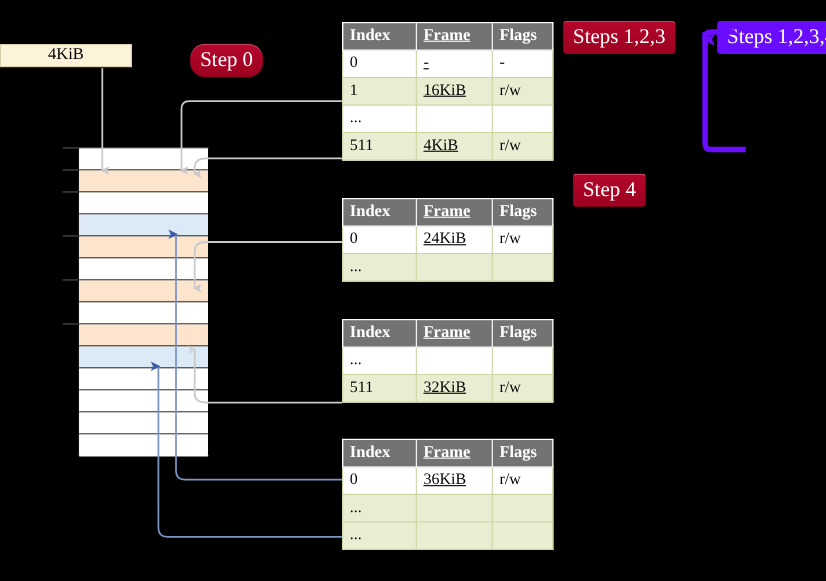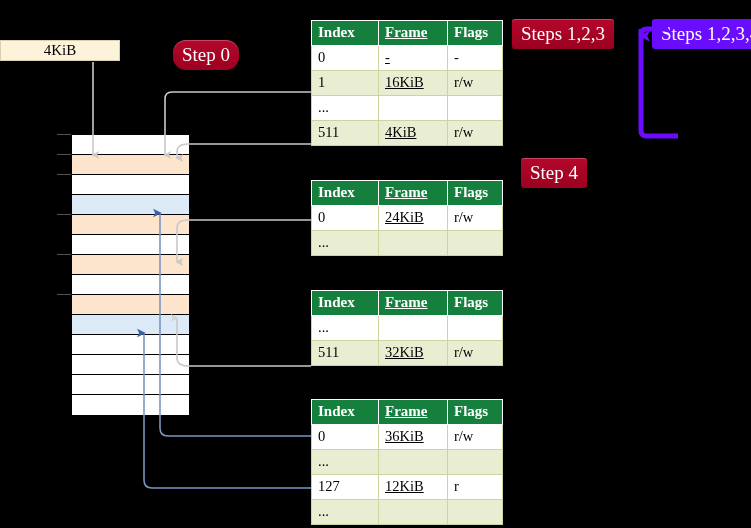--- a/index.html
+++ b/index.html
@@ -26,21 +26,21 @@
   .mem{position:absolute;left:71px;top:134px;width:119px;height:280px;
        border:1px solid #000;box-sizing:border-box;background:#fff;}
   .mem .cell{position:absolute;left:0;width:100%;box-sizing:border-box;
              border-bottom:1px solid #000;}
   .mem .cell:last-child{border-bottom:none;}
   .tick{position:absolute;height:1px;background:#555;width:14px;left:57px;}
 
   
   .ptbl{position:absolute;border-collapse:collapse;background:#fff;
         font-size:14.5px;border:1px solid #c9d6a0;}
-  .ptbl th{background:#15803d;color:#fff;font-weight:bold;font-size:15px;
+  .ptbl th{background:#737373;color:#fff;font-weight:bold;font-size:15px;
            text-align:left;padding:3px 6px 4px 6px;border:1px solid #fff;}
   .ptbl td{padding:3px 6px 4px 6px;border:1px solid #c9d6a0;background:#fff;
            height:15px;}
   .ptbl tr.alt td{background:#e9eed2;}
   .ptbl td.hl{background:#fbf5a8;}
   .c-index{width:54px;}
   .c-frame{width:56px;text-decoration:underline;}
   .c-flags{width:42px;}
 
   svg.overlay{position:absolute;left:0;top:0;width:751px;height:528px;
@@ -171,25 +171,20 @@
           <tr>
             <td class="c-index">0</td>
             <td class="c-frame">36KiB</td>
             <td class="c-flags">r/w</td>
           </tr>
           <tr class="alt">
             <td class="c-index">...</td>
             <td class="c-frame"></td>
             <td class="c-flags"></td>
           </tr>
-          <tr>
-            <td class="c-index">127</td>
-            <td class="c-frame">12KiB</td>
-            <td class="c-flags">r</td>
-          </tr>
           <tr class="alt">
             <td class="c-index">...</td>
             <td class="c-frame"></td>
             <td class="c-flags"></td>
           </tr>
         </tbody>
       </table>
     </div>
 
   <svg class="overlay">

